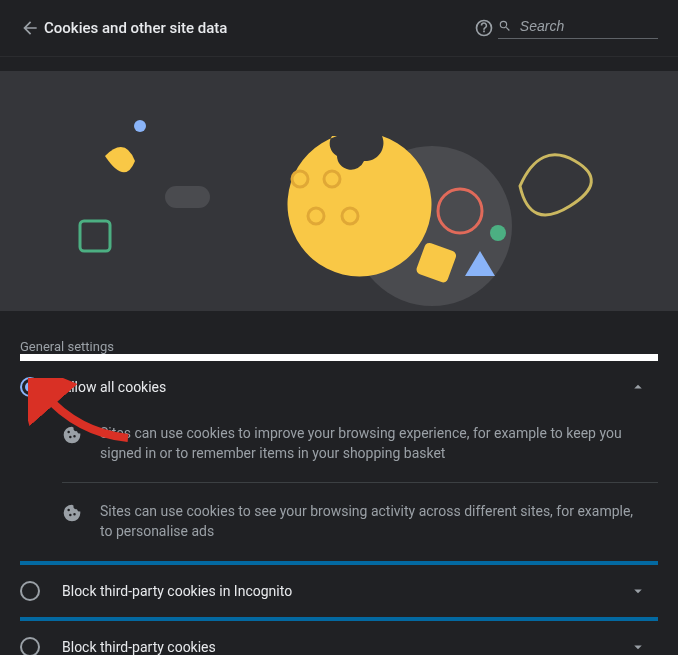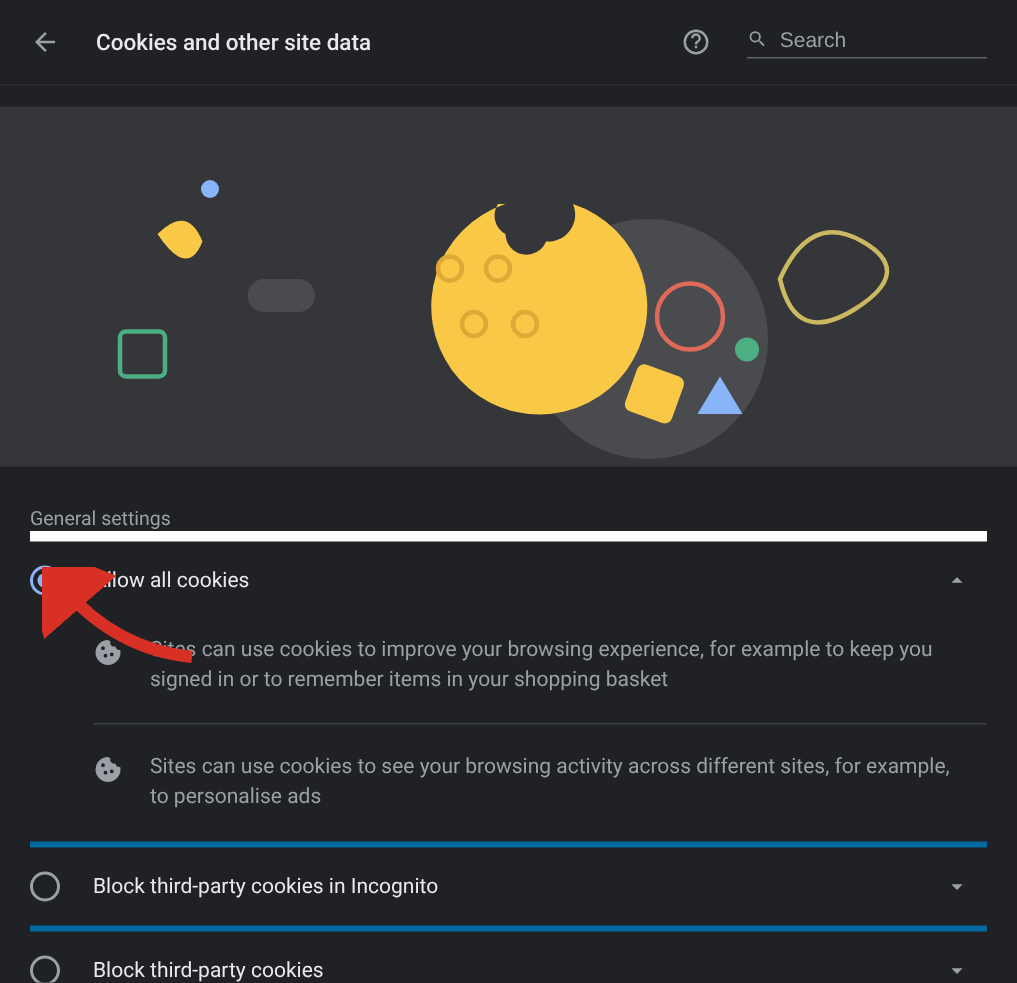--- a/index.html
+++ b/index.html
@@ -10,21 +10,21 @@
     font-family: -apple-system, BlinkMacSystemFont, "Segoe UI", Roboto, Arial, sans-serif;
     color: #e8eaed;
     overflow: hidden;
     position: relative;
   }
   .topbar {
     height: 57px;
     display: flex;
     align-items: center;
     padding: 0 20px;
-    gap: 24px;
+    gap: 4px;
     border-bottom: 1px solid rgba(255,255,255,0.05);
   }
   .back-btn {
     width: 20px; height: 20px;
     display:flex; align-items:center; justify-content:center;
     cursor:pointer;
     color:#9aa0a6;
   }
   .title {
     font-size: 15px;
@@ -47,20 +47,21 @@
     padding-bottom:4px;
     color:#9aa0a6;
   }
   .search-input {
     background: transparent;
     border: none;
     outline: none;
     color:#eab308;
     font-size:14px;
     width:100%;
+    font-style:italic;
   }
   .search-input::placeholder { color:#9aa0a6; }
 
   .hero {
     height: 240px;
     background: #35363a;
     position: relative;
     overflow: hidden;
     margin-top: 14px;
   }

